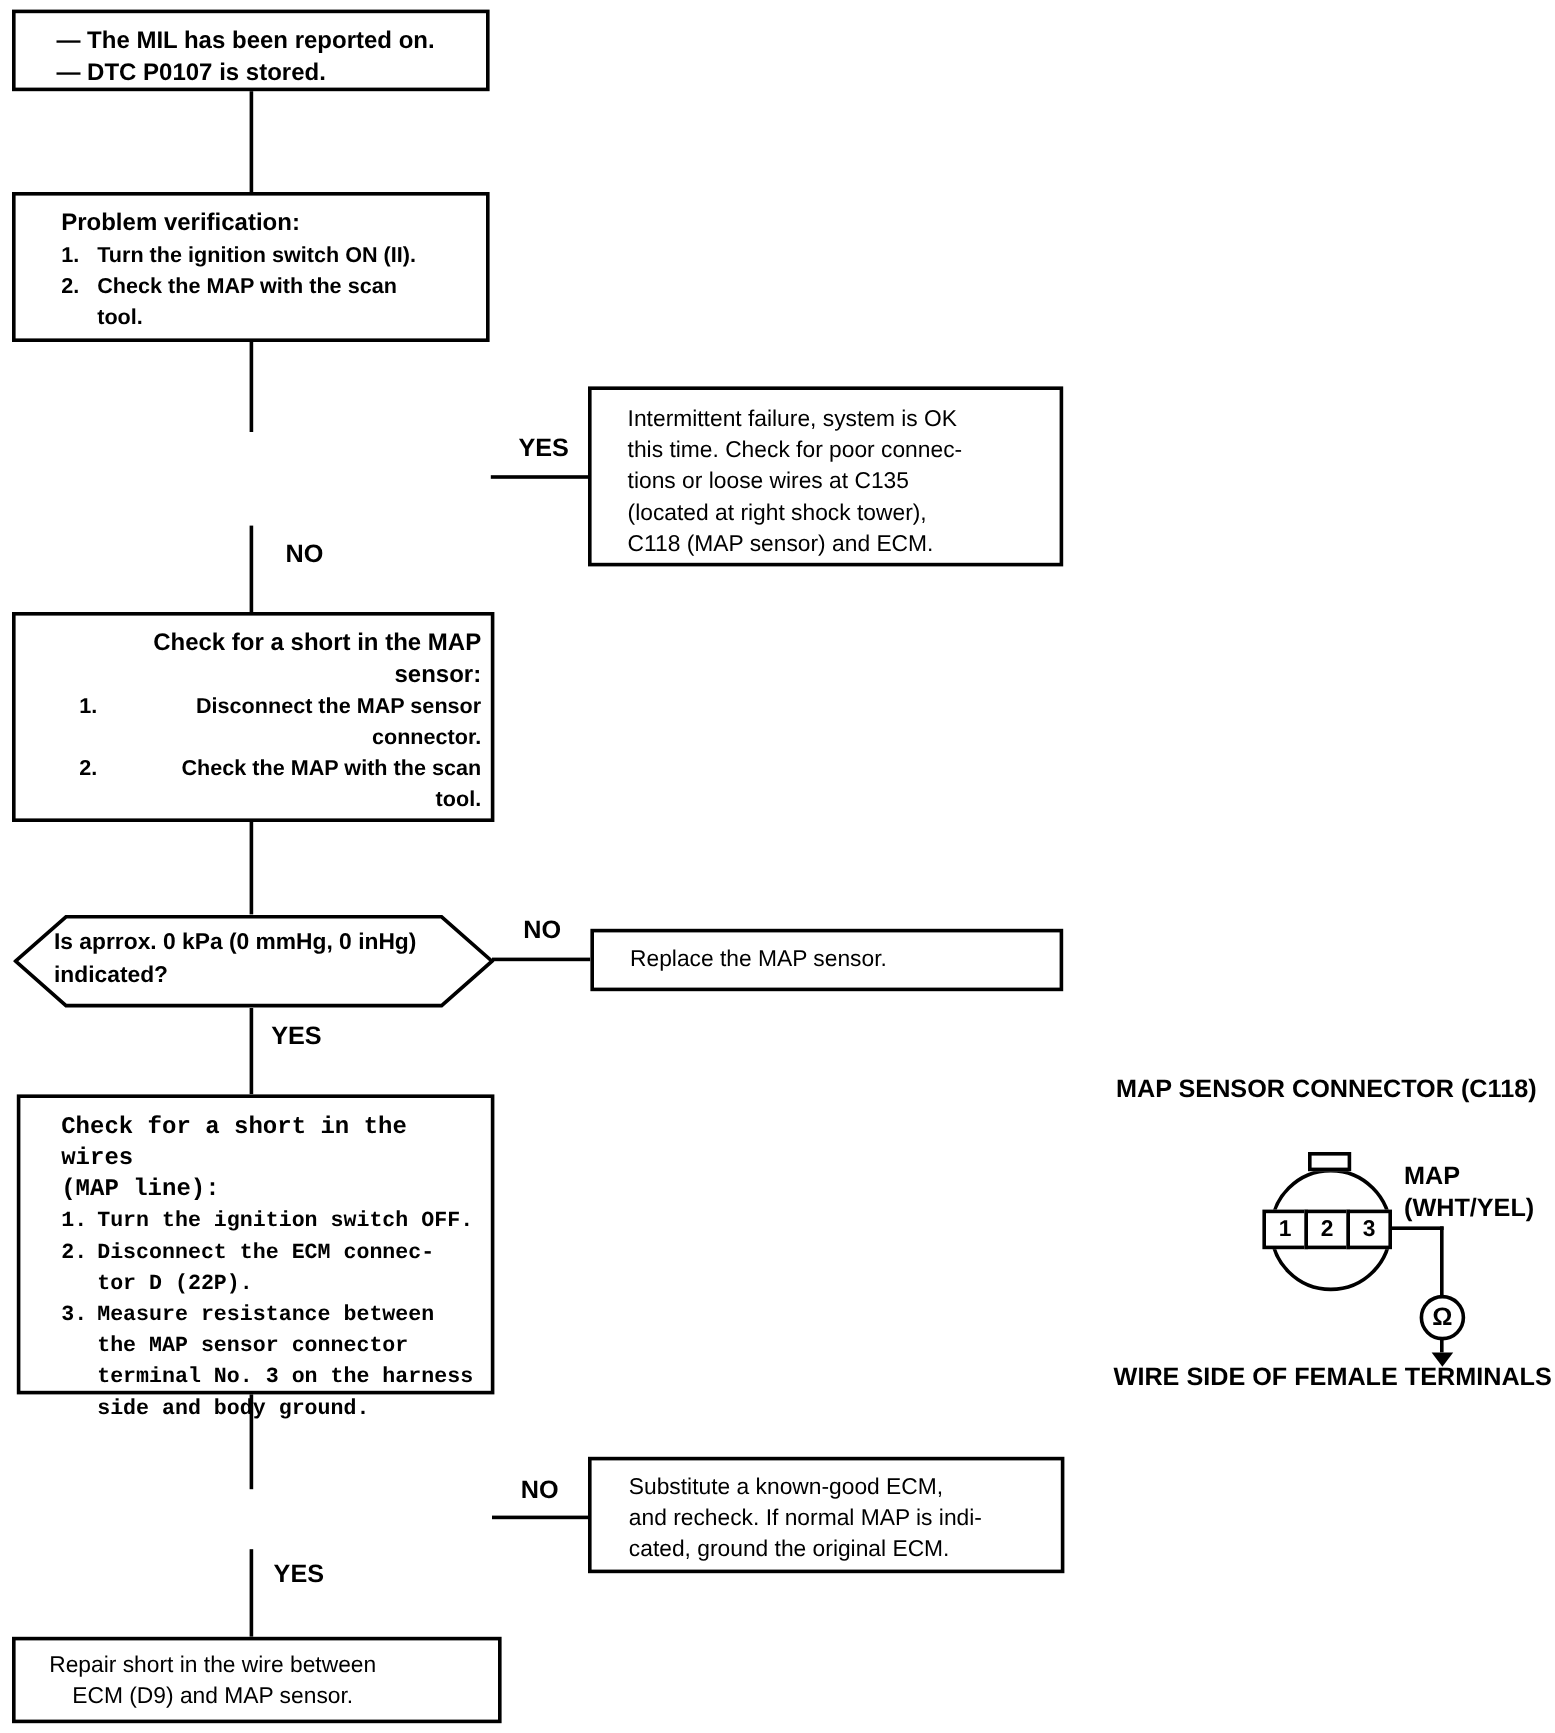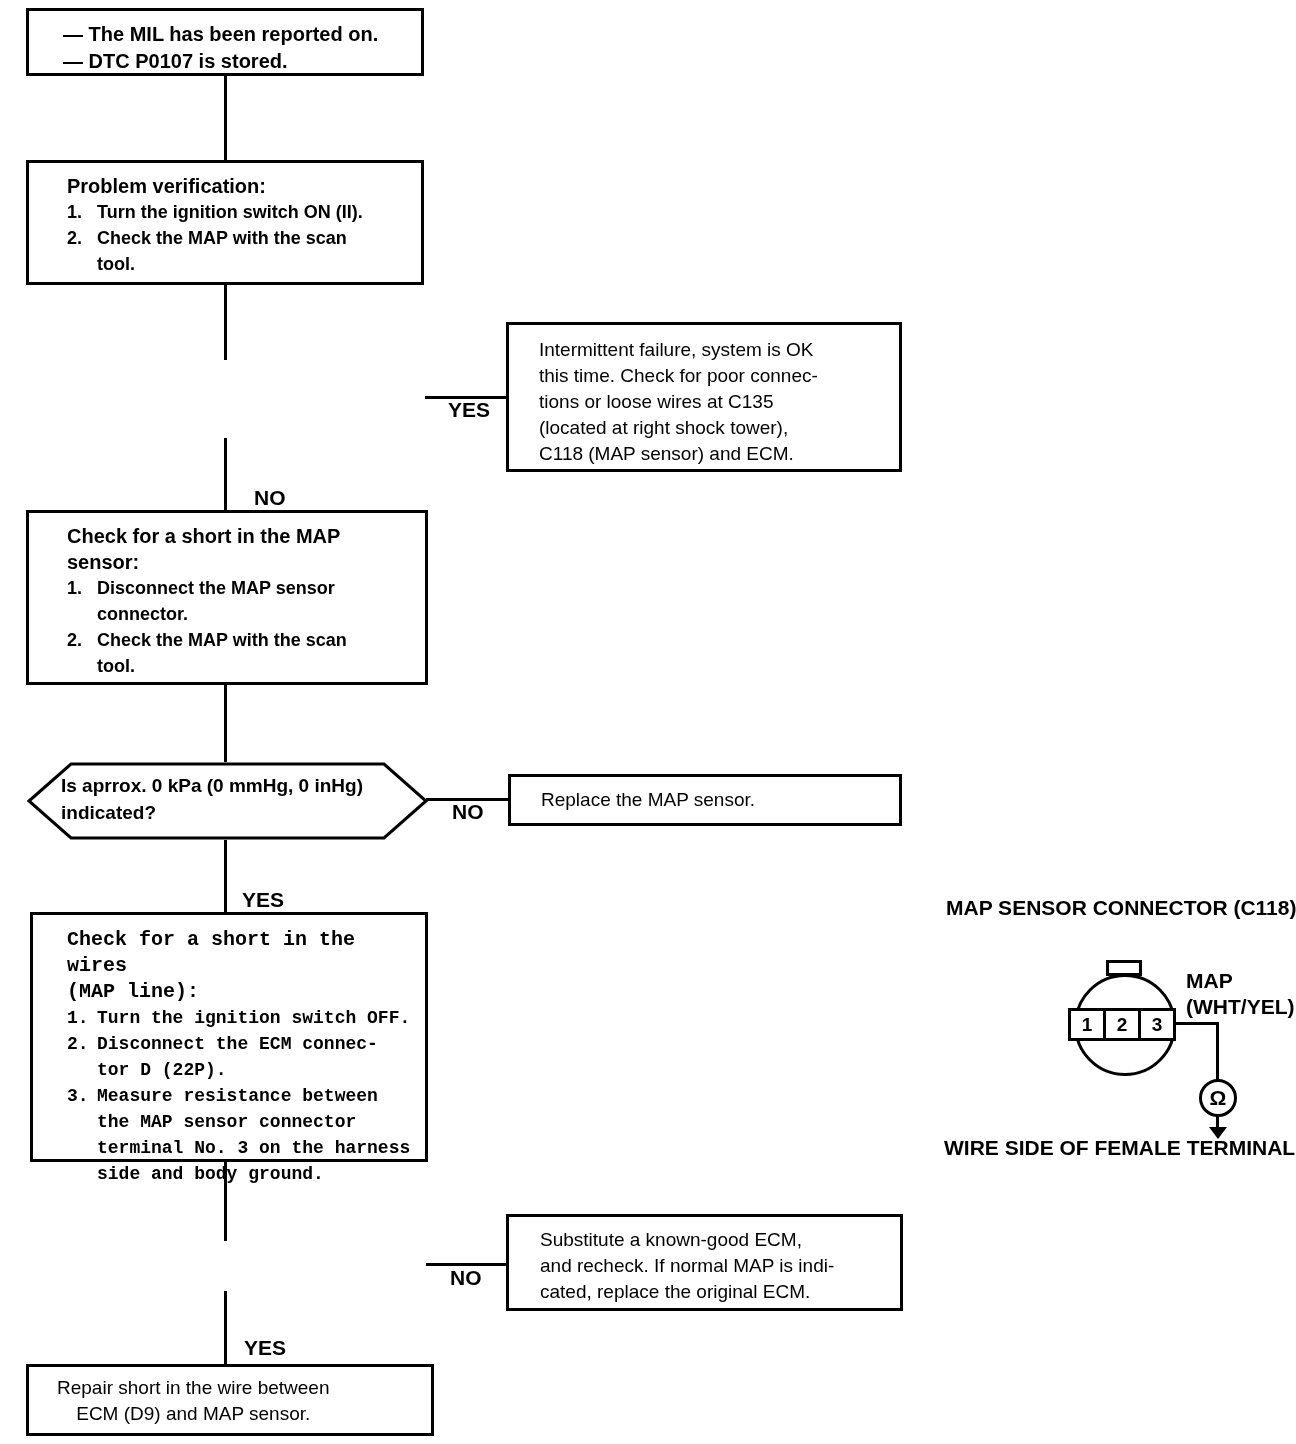--- a/index.html
+++ b/index.html
@@ -3,21 +3,21 @@
 <meta charset="utf-8">
 <style>
   * { margin: 0; padding: 0; box-sizing: border-box; }
   html, body { background: #ffffff; }
   body {
     width: 1296px; height: 1444px;
     position: relative;
     font-family: "Liberation Sans", "DejaVu Sans", sans-serif;
     color: #000;
   }
-  #canvas { position: absolute; left: 16px; top: 0; width: 1108px; height: 1444px; }
+  #canvas { position: absolute; left: 0; top: 0; width: 1108px; height: 1444px; }
 
   .box {
     position: absolute;
     border: 3px solid #000;
     background: #fff;
   }
   .ml { white-space: pre-line; }
 
   .heading { font-weight: bold; font-size: 20px; line-height: 26px; }
   .bodytext { font-weight: bold; font-size: 18px; line-height: 26px; }
@@ -34,21 +34,21 @@
     position: absolute;
     font-weight: bold; font-size: 19px; line-height: 27px;
   }
 
   .vline, .hline { position: absolute; background: #000; }
   .vline { width: 3px; }
   .hline { height: 3px; }
 
   .branch-label {
     position: absolute;
-    font-weight: bold; font-size: 21px; line-height: 24px; margin-top: 36px;
+    font-weight: bold; font-size: 21px; line-height: 24px;
   }
 
   
   .conn-title, .conn-caption {
     position: absolute; font-weight: bold; font-size: 21px; white-space: nowrap;
   }
   .conn-circle {
     position: absolute; left: 1058px; top: 974px;
     width: 102px; height: 102px;
     border: 3px solid #000; border-radius: 50%;
@@ -129,21 +129,21 @@
     <div class="resulttext ml" style="position:absolute; left:30px; top:12px;">Intermittent failure, system is OK
 this time. Check for poor connec-
 tions or loose wires at C135
 (located at right shock tower),
 C118 (MAP sensor) and ECM.</div>
   </div>
 
   <div class="branch-label" style="left:238px; top:450px;">NO</div>
   <div class="vline" style="left:208px; top:438px; height:72px;"></div>
 
-  <div class="box" style="left:10px; top:510px; width:402px; height:175px;">
+  <div class="box" style="left:10px; top:510px; width:402px; height:175px;text-align:right;">
     <div style="position:absolute; left:38px; top:10px; right:8px;">
       <div class="heading ml">Check for a short in the MAP
 sensor:</div>
       <div class="list">
         <div class="listrow bodytext">
           <span class="num">1.</span>
           <span class="itext ml">Disconnect the MAP sensor
 connector.</span>
         </div>
         <div class="listrow bodytext">
@@ -202,21 +202,21 @@
 
   <div class="vline" style="left:208px; top:1162px; height:79px;"></div>
 
 
   <div class="branch-label" style="left:434px; top:1230px;">NO</div>
   <div class="hline" style="left:410px; top:1263px; width:80px;"></div>
 
   <div class="box" style="left:490px; top:1214px; width:397px; height:97px;">
     <div class="resulttext ml" style="position:absolute; left:31px; top:10px;">Substitute a known-good ECM,
 and recheck. If normal MAP is indi-
-cated, replace the original ECM.</div>
+cated, ground the original ECM.</div>
   </div>
 
   <div class="branch-label" style="left:228px; top:1300px;">YES</div>
   <div class="vline" style="left:208px; top:1291px; height:73px;"></div>
 
   <div class="box" style="left:10px; top:1364px; width:408px; height:72px;">
     <div class="resulttext ml" style="position:absolute; left:28px; top:8px;text-align:center;">Repair short in the wire between
 ECM (D9) and MAP sensor.</div>
   </div>
 

